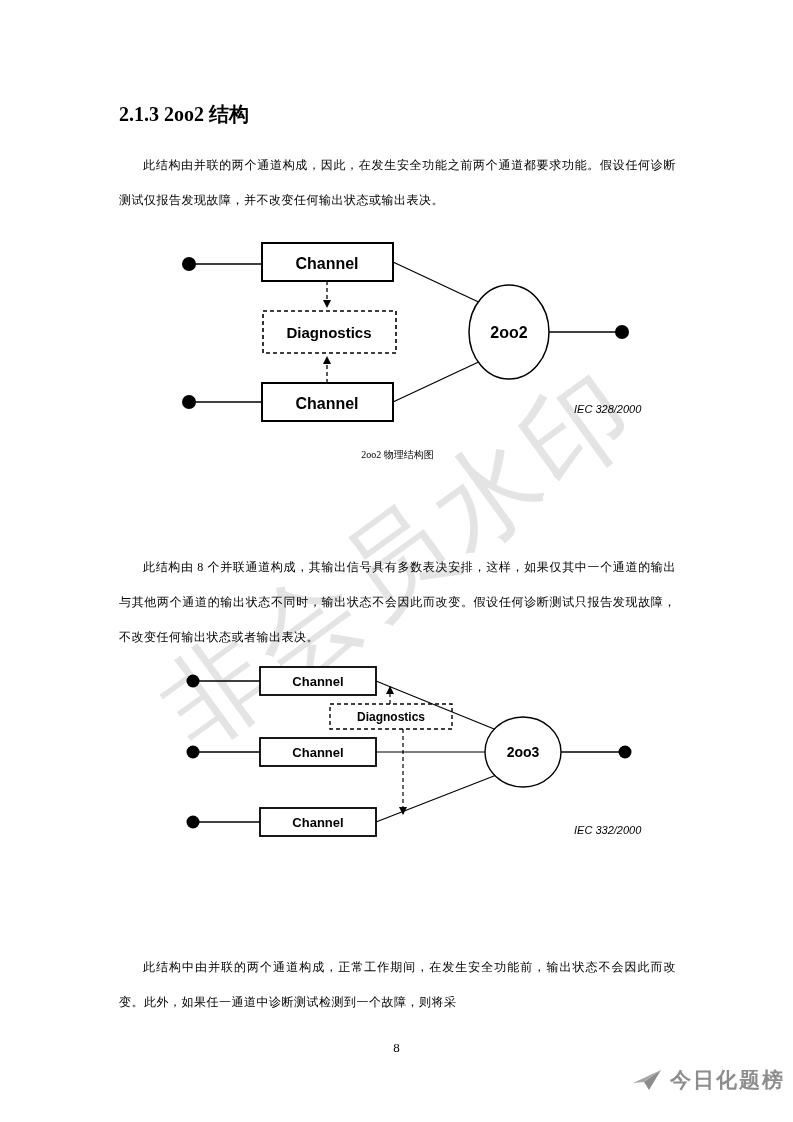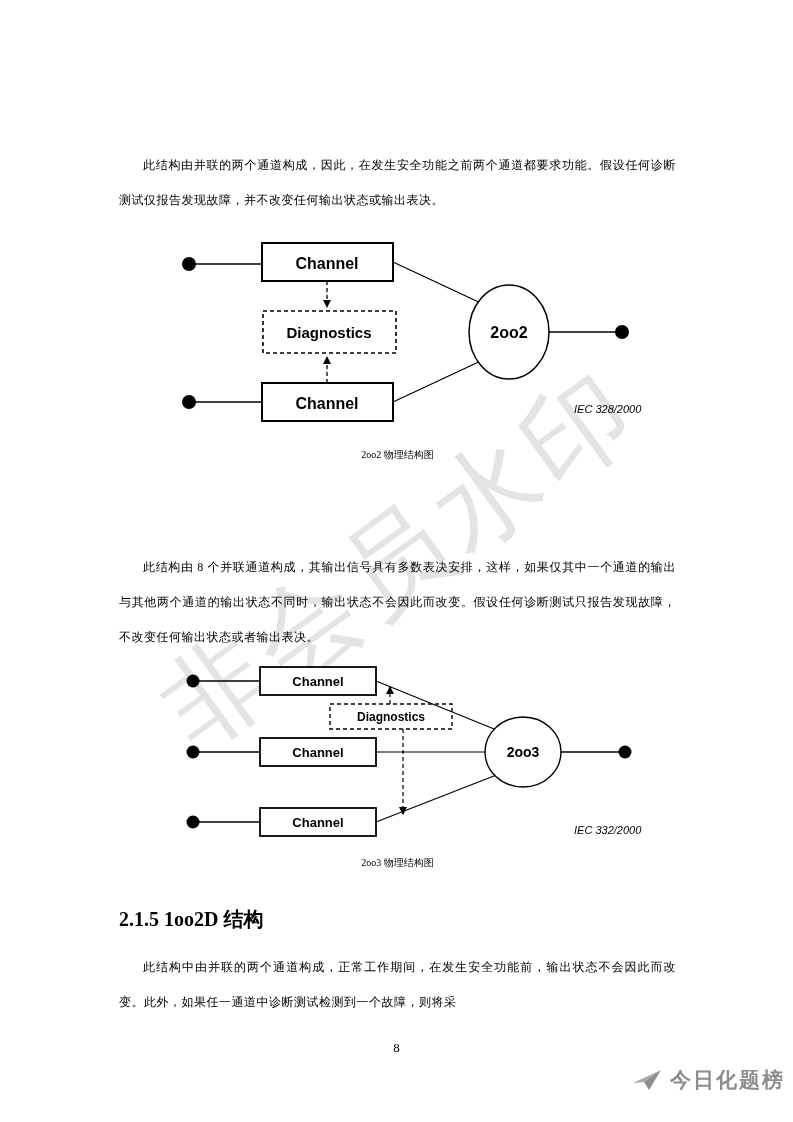--- a/index.html
+++ b/index.html
@@ -83,20 +83,21 @@
     font-family:"Liberation Serif","DejaVu Serif",serif;
   }
 </style>
 </head>
 <body>
 
 <div class="page">
 
   <div class="watermark">非会员水印</div>
 
+  <h2 class="content-block sec-heading" style="top:100px;">2.1.3 2oo2 结构</h2>
 
   <p class="content-block body-text" style="top:148px;">此结构由并联的两个通道构成，因此，在发生安全功能之前两个通道都要求功能。假设任何诊断测试仅报告发现故障，并不改变任何输出状态或输出表决。</p>
 
   <svg class="content-block" style="top:235px;" width="557" height="230" viewBox="0 0 557 230">
     <defs>
       <marker id="arw1" markerWidth="9" markerHeight="9" refX="7" refY="4" orient="auto" markerUnits="userSpaceOnUse">
         <path d="M0,0 L8,4 L0,8 z" fill="#000"></path>
       </marker>
     </defs>
 
@@ -166,23 +167,21 @@
 
     <ellipse cx="404" cy="94" rx="38" ry="35" fill="#fff" stroke="#000" stroke-width="1.4"></ellipse>
     <text class="fig-label" x="404" y="99" font-size="14" text-anchor="middle">2oo3</text>
 
     <line x1="442" y1="94" x2="506" y2="94" stroke="#000" stroke-width="1.3"></line>
     <circle cx="506" cy="94" r="6.5" fill="#000"></circle>
 
     <text class="iec-ref" x="455" y="176">IEC  332/2000</text>
   </svg>
 
-  <div class="content-block figure-caption" style="top:856px;">2oo3 物理结构图</div>
 
-  <h2 class="content-block sec-heading" style="top:905px;">2.1.5 1oo2D 结构</h2>
 
   <p class="content-block body-text" style="top:950px;">此结构中由并联的两个通道构成，正常工作期间，在发生安全功能前，输出状态不会因此而改变。此外，如果任一通道中诊断测试检测到一个故障，则将采</p>
 
   <div class="page-number">8</div>
 
   <div class="brand">
     <svg width="30" height="24" viewBox="0 0 30 24">
       <polygon points="1,15 29,2 12,14" fill="#a6a6a6"></polygon>
       <polygon points="12,14 29,2 17,22" fill="#8c8c8c"></polygon>
     </svg>

